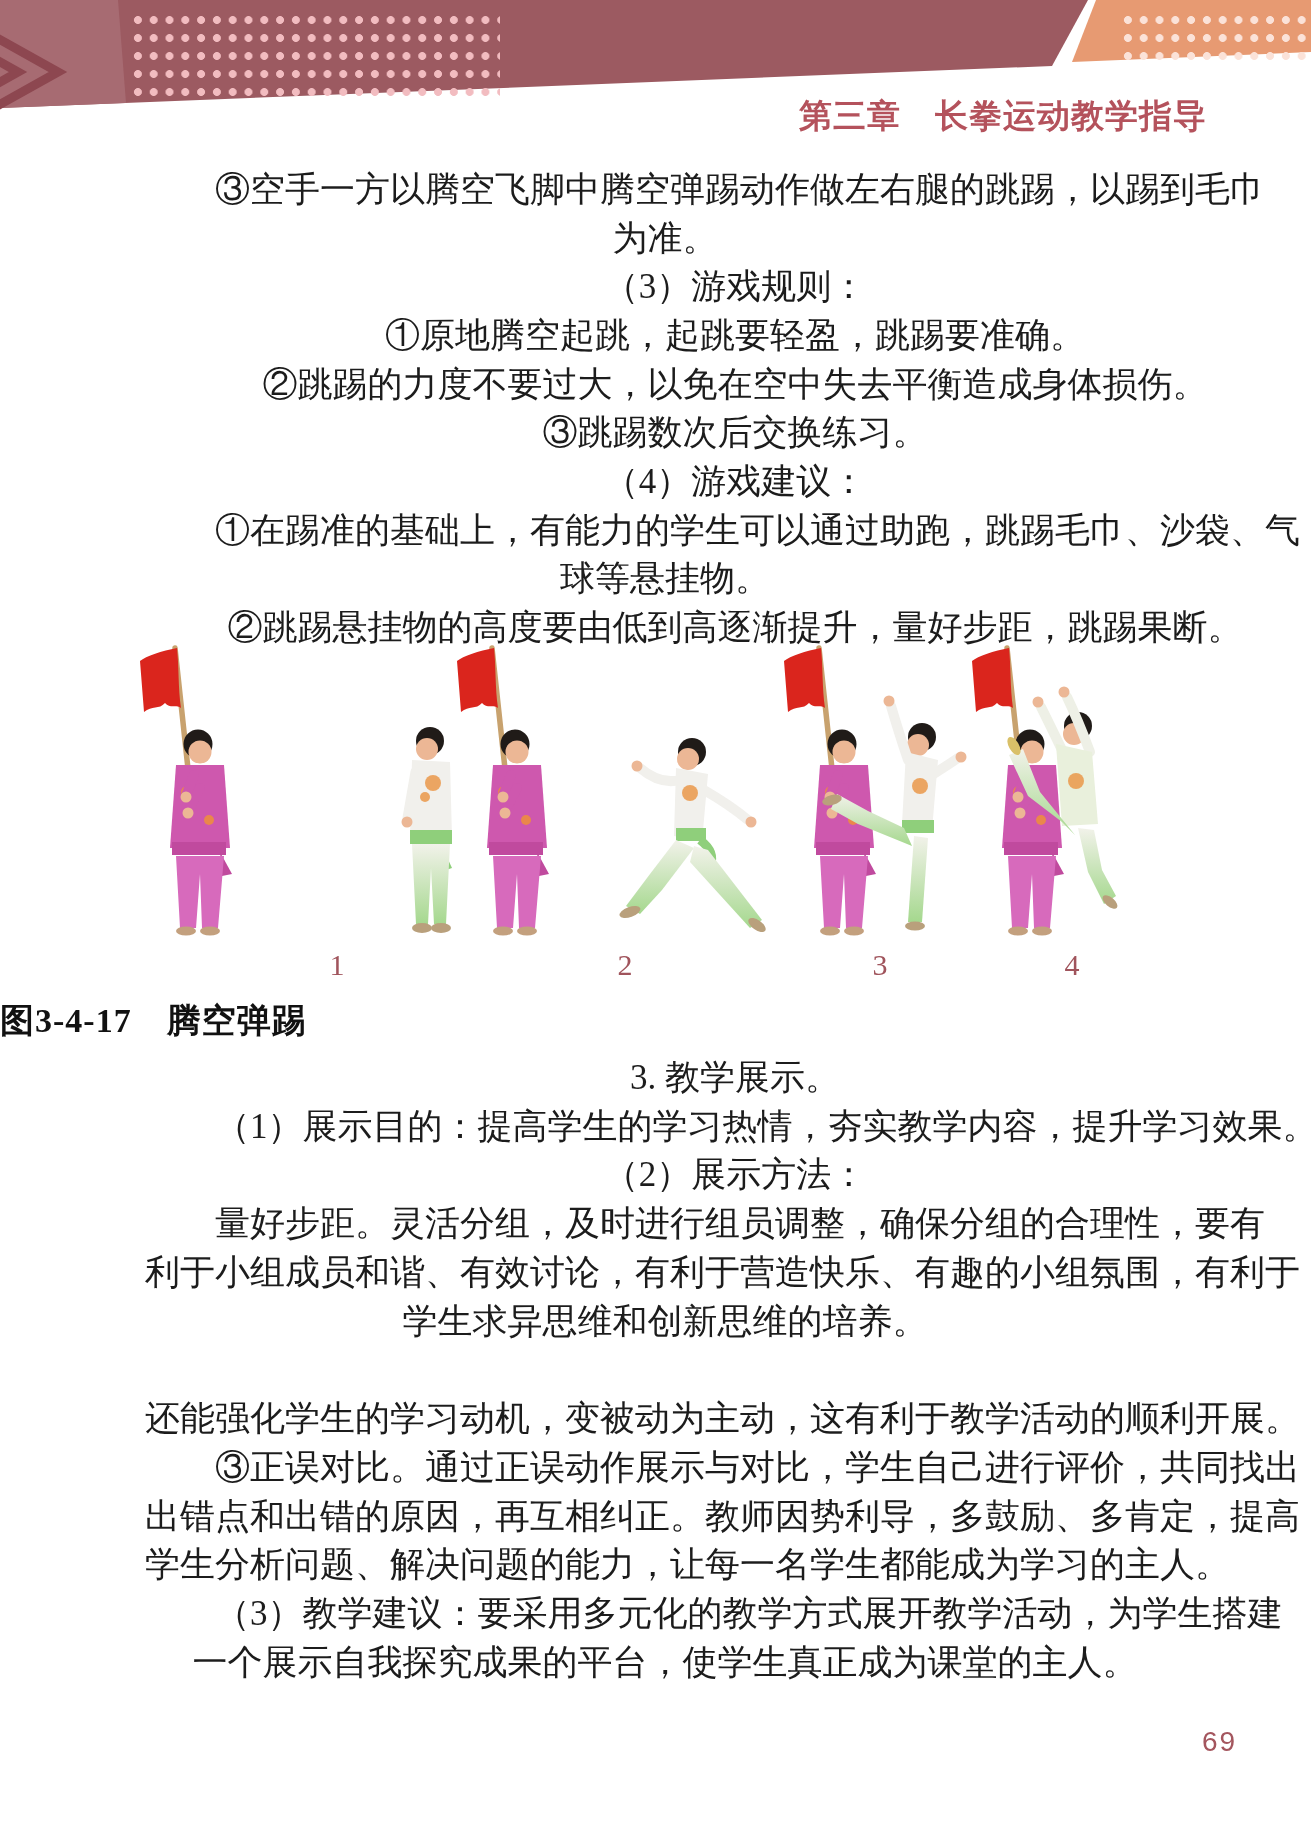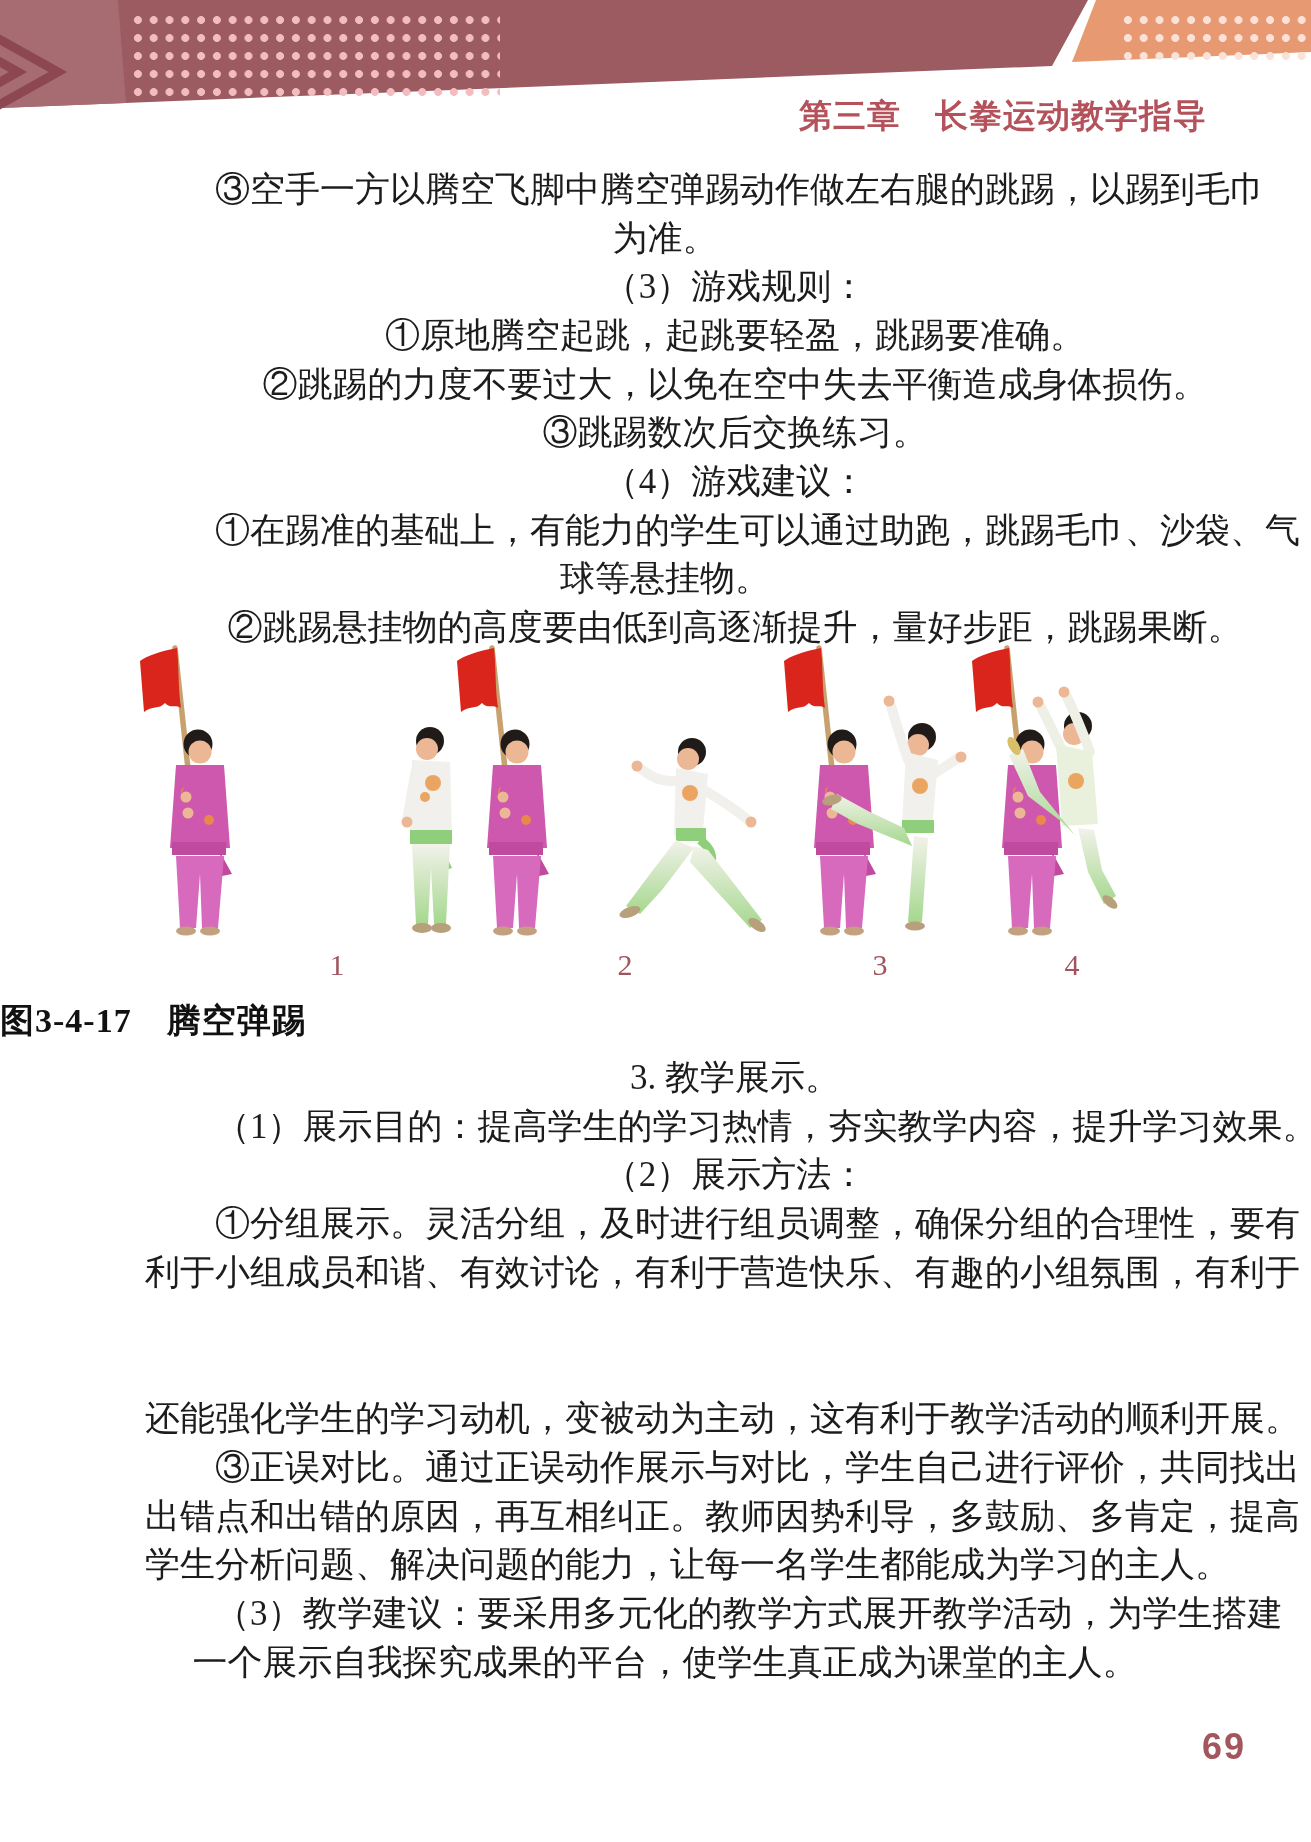--- a/index.html
+++ b/index.html
@@ -47,21 +47,21 @@
     position:absolute;width:44px;text-align:center;top:948px;
     font-size:30px;color:#a0545c;font-family:"Liberation Serif",serif;
   }
   .fig-caption{
     position:absolute;left:0;top:998px;width:1311px;text-align:left;
     font-size:34px;font-weight:bold;color:#111111;letter-spacing:1px;
   }
   
   .page-num{
     position:absolute;left:1202px;top:1726px;font-family:"Liberation Sans",sans-serif;
-    font-size:36px;font-weight:bold;color:#a4565e;letter-spacing:2px;
+    font-size:28px;font-weight:normal;color:#a4565e;letter-spacing:2px;
   }
 </style>
 </head>
 <body>
 
 <div class="page">
 
   <div class="banner-maroon"></div>
   <div class="banner-overlay"></div>
   <svg class="chevrons" width="130" height="85" viewBox="0 0 130 85">
@@ -190,22 +190,23 @@
   <div class="fig-num" style="left:315px">1</div>
   <div class="fig-num" style="left:603px">2</div>
   <div class="fig-num" style="left:858px">3</div>
   <div class="fig-num" style="left:1050px">4</div>
 
   <div class="fig-caption">图3-4-17　腾空弹踢</div>
 
   <div class="bl ind" style="top:1054px">3. 教学展示。</div>
   <div class="bl ind" style="top:1103px">（1）展示目的：提高学生的学习热情，夯实教学内容，提升学习效果。</div>
   <div class="bl ind" style="top:1151px">（2）展示方法：</div>
-  <div class="bl ind" style="top:1200px">①分组展示。灵活分组，及时进行组员调整，确保分组的合理性，要有</div>
+  <div class="bl ind" style="top:1200px">量好步距。灵活分组，及时进行组员调整，确保分组的合理性，要有</div>
   <div class="bl" style="top:1249px">利于小组成员和谐、有效讨论，有利于营造快乐、有趣的小组氛围，有利于</div>
+  <div class="bl" style="top:1298px">学生求异思维和创新思维的培养。</div>
   <div class="bl" style="top:1395px">还能强化学生的学习动机，变被动为主动，这有利于教学活动的顺利开展。</div>
   <div class="bl ind" style="top:1444px">③正误对比。通过正误动作展示与对比，学生自己进行评价，共同找出</div>
   <div class="bl" style="top:1493px">出错点和出错的原因，再互相纠正。教师因势利导，多鼓励、多肯定，提高</div>
   <div class="bl" style="top:1541px">学生分析问题、解决问题的能力，让每一名学生都能成为学习的主人。</div>
   <div class="bl ind" style="top:1590px">（3）教学建议：要采用多元化的教学方式展开教学活动，为学生搭建</div>
   <div class="bl" style="top:1639px">一个展示自我探究成果的平台，使学生真正成为课堂的主人。</div>
 
   <div class="page-num">69</div>
 
 </div>

